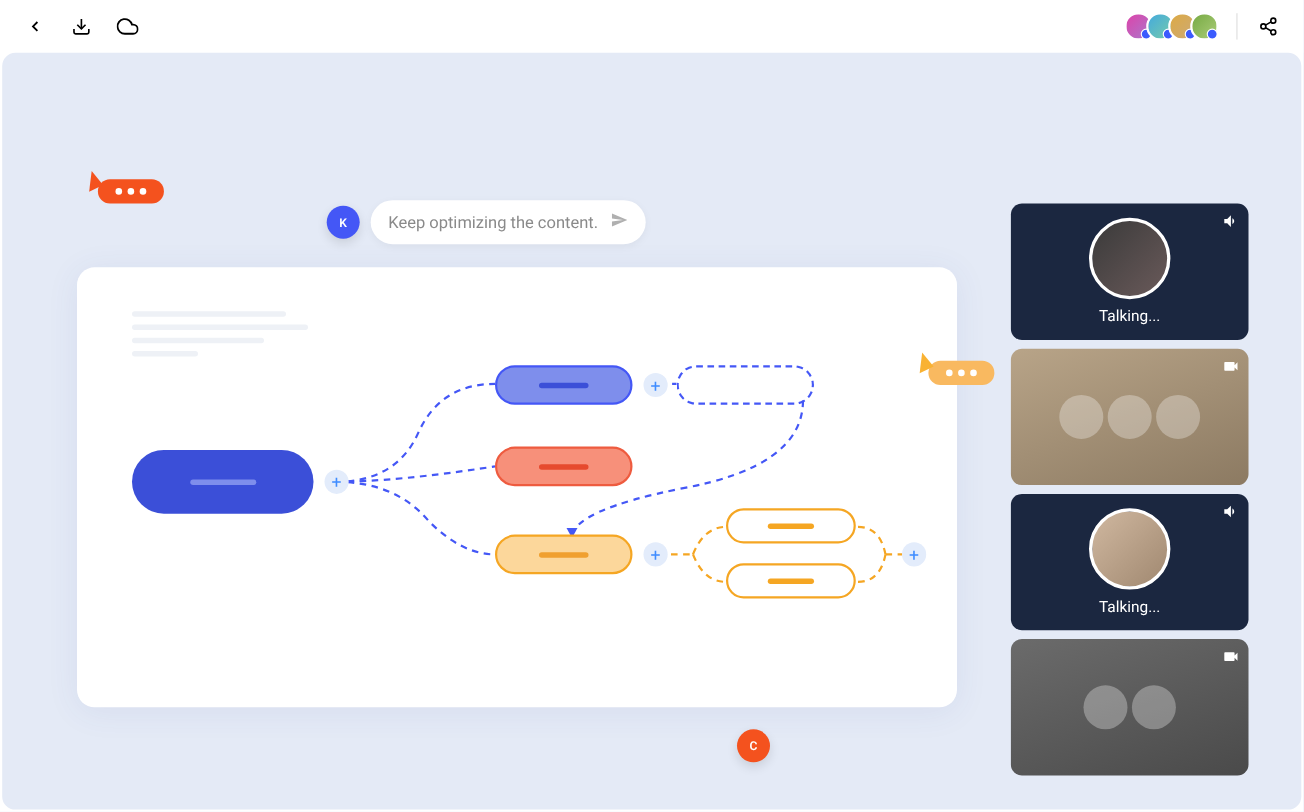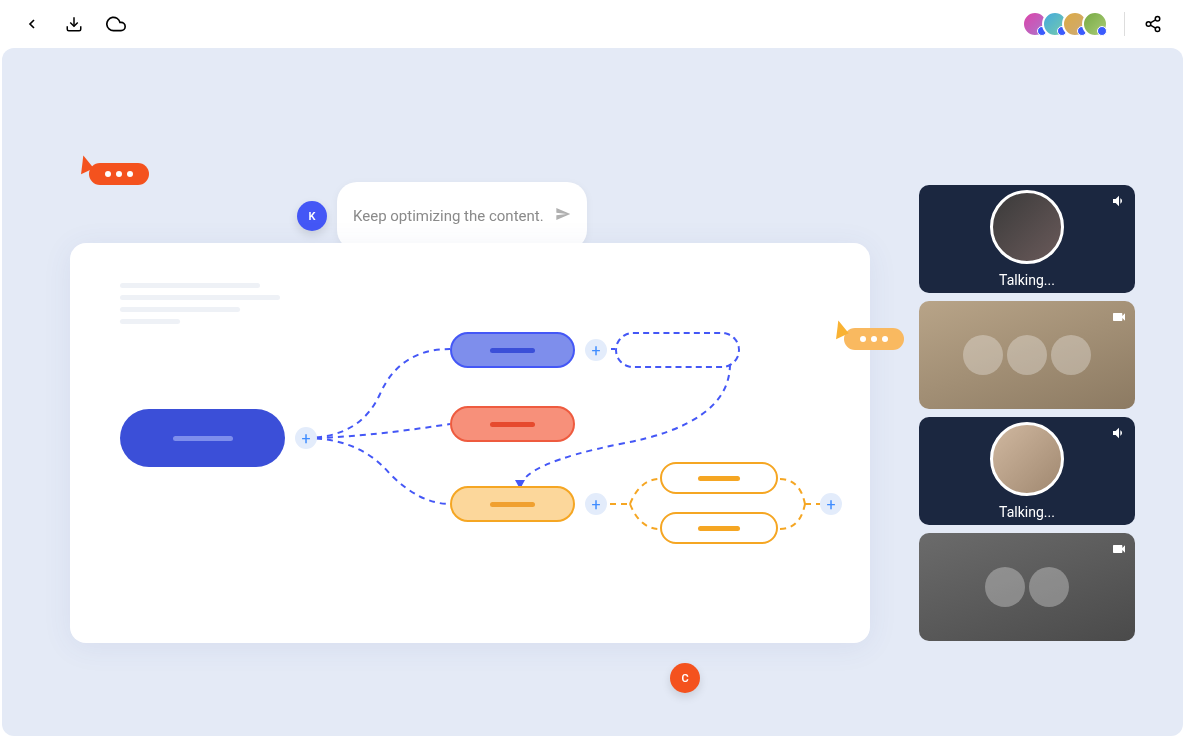--- a/index.html
+++ b/index.html
@@ -17,33 +17,33 @@
 .cursor-bubble{position:absolute;display:flex;align-items:center}
 .cursor-arrow{width:0;height:0;border-left:10px solid transparent;border-right:4px solid transparent;border-bottom:16px solid;transform:rotate(-25deg);margin-right:-2px;margin-top:-20px}
 .bubble{border-radius:20px;padding:8px 16px;display:flex;gap:5px;align-items:center}
 .bubble .dot{width:6px;height:6px;border-radius:50%;background:#fff}
 .orange-cursor .cursor-arrow{border-bottom-color:#f4521e}
 .orange-cursor .bubble{background:#f4521e}
 .yellow-cursor .cursor-arrow{border-bottom-color:#f9b233}
 .yellow-cursor .bubble{background:#f9b960}
 .comment{position:absolute;display:flex;align-items:center;gap:10px}
 .comment-avatar{width:30px;height:30px;border-radius:50%;display:flex;align-items:center;justify-content:center;font-size:11px;color:#fff;font-weight:600;box-shadow:0 4px 10px rgba(0,0,0,0.12)}
-.comment-box{background:#fff;border-radius:20px;padding:24px 16px;display:flex;align-items:center;box-shadow:0 2px 8px rgba(0,0,0,0.05);min-width:250px;justify-content:space-between}
+.comment-box{background:#fff;border-radius:20px;padding:10px 16px;display:flex;align-items:center;box-shadow:0 2px 8px rgba(0,0,0,0.05);min-width:250px;justify-content:space-between}
 .comment-text{color:#8a8a8a;font-size:15px}
 .send-icon{color:#b0b0b0}
 .canvas{position:absolute;left:68px;top:195px;width:800px;height:400px;background:#fff;border-radius:16px;box-shadow:0 4px 30px rgba(60,80,150,0.08);padding:40px 50px}
 .canvas h2{font-size:24px;font-weight:700;color:#000;margin-bottom:18px}
 .placeholder-lines{margin-bottom:20px}
 .placeholder-lines .line{height:5px;background:#eef1f6;border-radius:3px;margin-bottom:7px}
 .mindmap{position:relative;width:100%;height:260px}
 .node{position:absolute;border-radius:999px;display:flex;align-items:center;justify-content:center}
 .node-line{height:5px;border-radius:3px}
 .plus{position:absolute;width:22px;height:22px;border-radius:50%;background:#e3ecfb;display:flex;align-items:center;justify-content:center;color:#3f8cff;font-size:16px;font-weight:400;cursor:pointer}
 .video-panel{position:absolute;right:48px;top:137px;width:216px;display:flex;flex-direction:column;gap:8px}
-.video-tile{width:216px;height:108px;border-radius:10px;position:relative;overflow:hidden;background:#1b2740}
+.video-tile{width:216px;height:124px;border-radius:10px;position:relative;overflow:hidden;background:#1b2740}
 .video-tile.dark{display:flex;flex-direction:column;align-items:center;justify-content:center;gap:8px}
 .video-avatar{width:74px;height:74px;border-radius:50%;background:#888;border:3px solid #fff}
 .video-status{color:#fff;font-size:14px}
 .video-icon{position:absolute;top:8px;right:8px;color:#fff}
 .video-tile.photo{background:linear-gradient(135deg,#8a7a6a,#a4927f)}
 .av1{background:linear-gradient(135deg,#d4a,#a7c)}
 .av2{background:linear-gradient(135deg,#4ad,#7ca)}
 .av3{background:linear-gradient(135deg,#da4,#ca7)}
 .av4{background:linear-gradient(135deg,#7a4,#ac7)}
 svg.connector{position:absolute;top:0;left:0;width:100%;height:100%;pointer-events:none}

